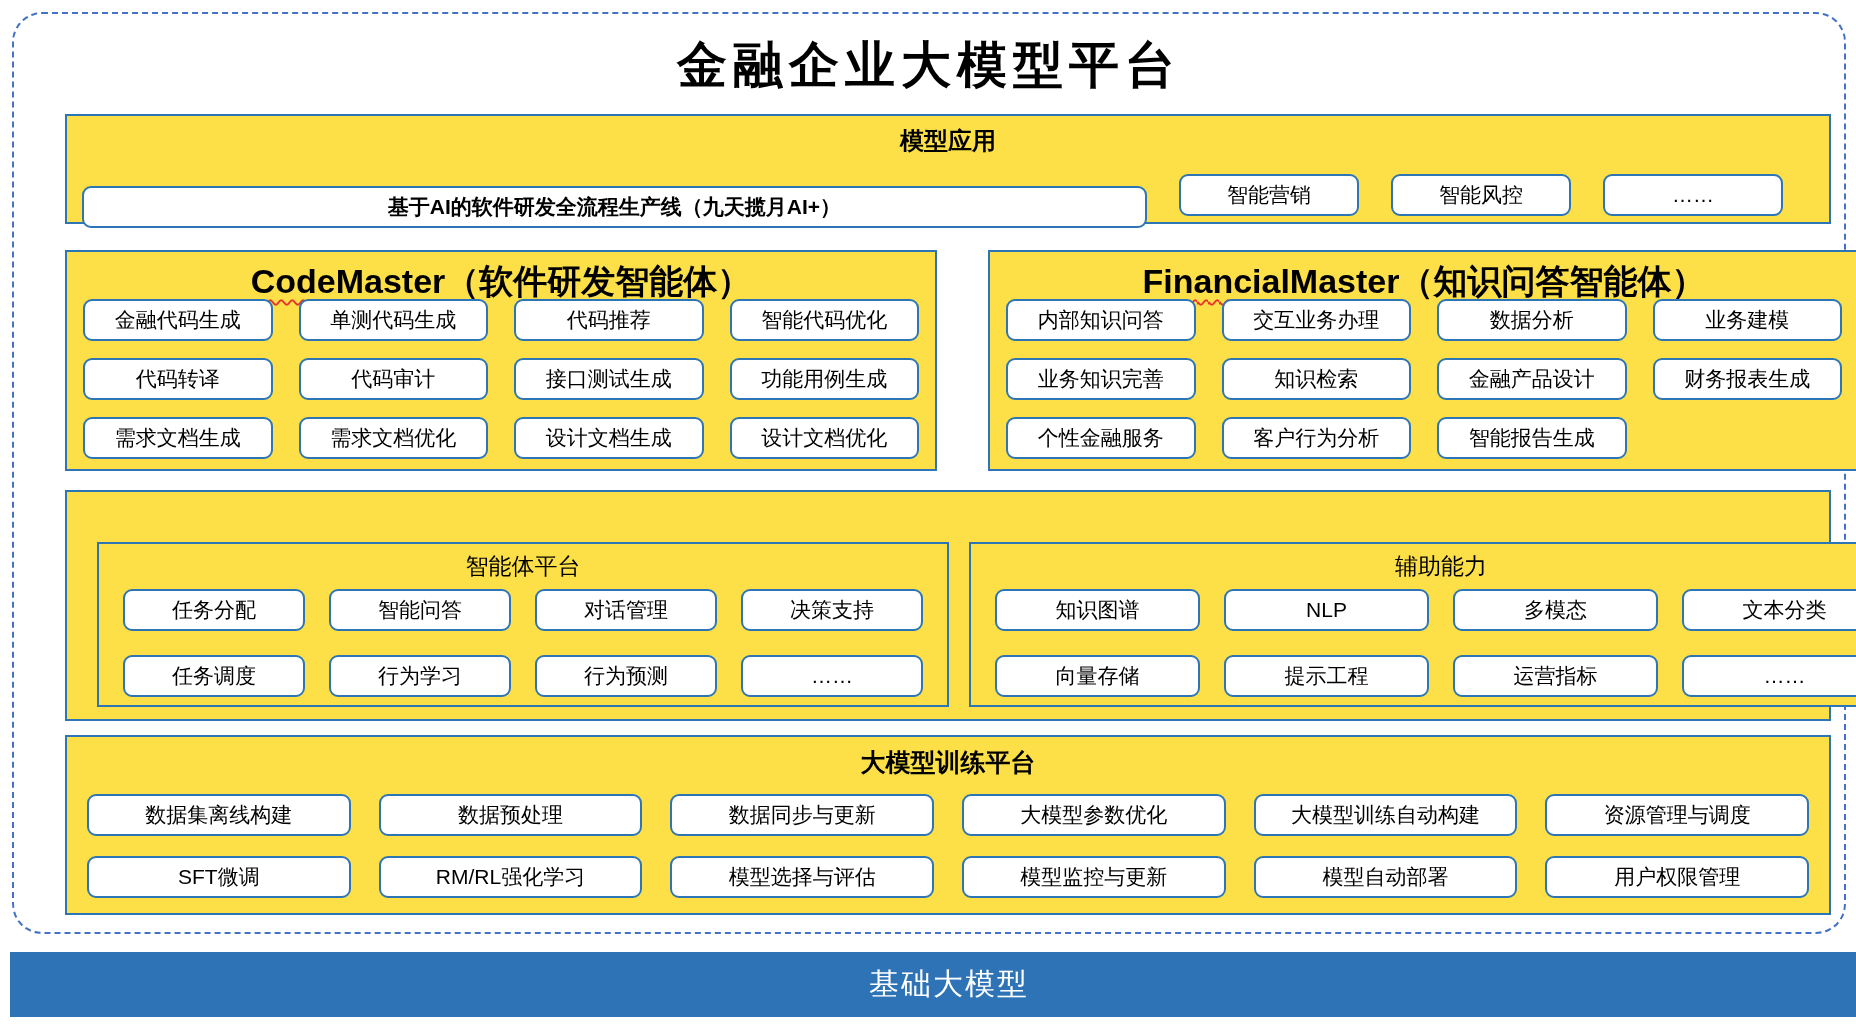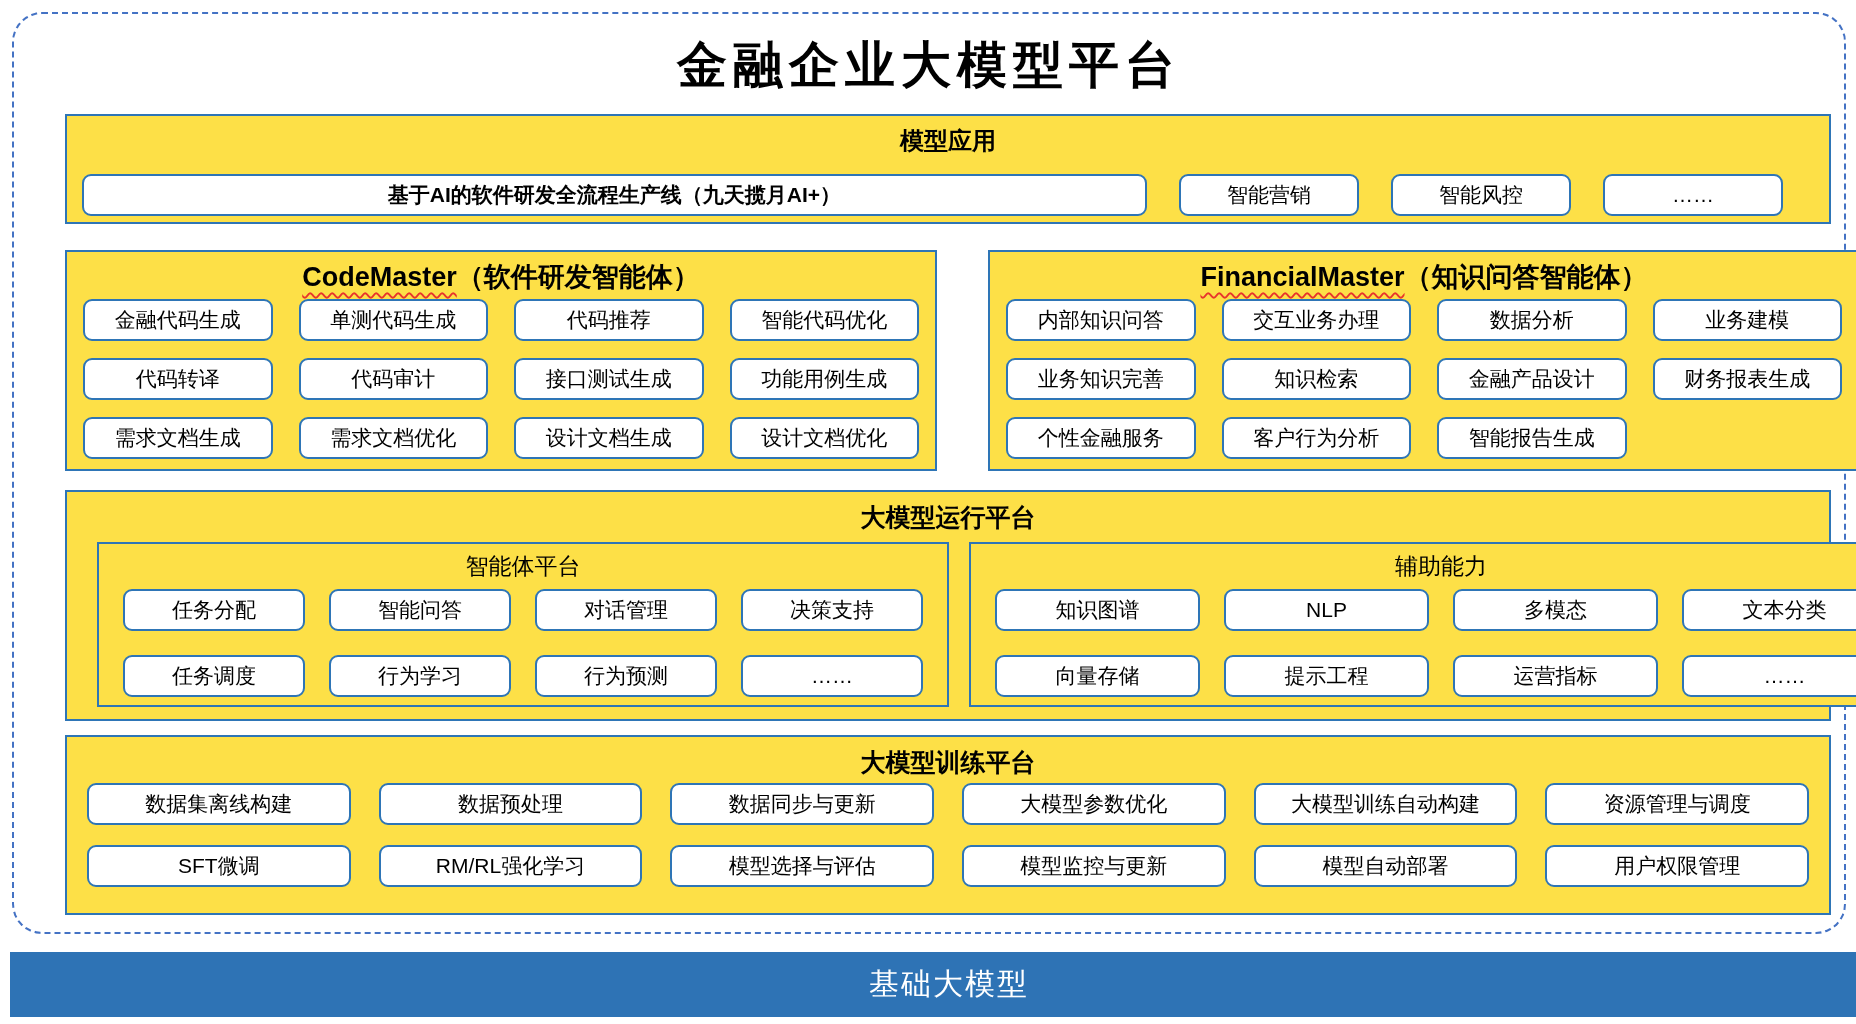--- a/index.html
+++ b/index.html
@@ -15,55 +15,55 @@
     position:absolute;left:0;top:18px;width:100%;text-align:center;
     font-family:"DejaVu Serif","Liberation Serif",serif;
     font-size:50px;font-weight:700;letter-spacing:6px;margin:0;
   }
   .panel{
     position:absolute;border:2px solid #2E75B6;background:#fde047;box-sizing:border-box;
   }
   .sec-title{
     text-align:center;font-weight:700;font-size:24px;padding-top:9px;
   }
-  .sec-title.master{font-size:27px;padding-top:7px;}
+  .sec-title.master{font-size:34px;padding-top:7px;}
   .sub-title{
     text-align:center;font-weight:400;font-size:23px;padding-top:7px;
   }
   .squiggle{
     text-decoration-line:underline;text-decoration-style:wavy;
     text-decoration-color:#E8352B;text-decoration-thickness:2px;
     text-underline-offset:6px;
   }
   .box{
     box-sizing:border-box;height:42px;border:2px solid #2E75B6;border-radius:9px;
     background:#fff;display:flex;align-items:center;justify-content:center;
     font-size:21px;white-space:nowrap;
   }
-  .box.bold{font-weight:700;}
+  .box.bold{font-weight:700;margin-top:12px;}
   
   .sec1-row{
     position:absolute;left:0;top:58px;width:100%;box-sizing:border-box;
     display:flex;gap:32px;padding:0 46px 0 15px;
   }
   .sec1-row .big{flex:1 1 auto;}
   .sec1-row .small{flex:0 0 180px;}
   
   .grid4{
     position:absolute;left:0;top:47px;width:100%;box-sizing:border-box;
     display:grid;grid-template-columns:repeat(4,1fr);
     column-gap:26px;row-gap:17px;padding:0 16px;text-align:right;
   }
   .grid4-loose{
     position:absolute;left:0;top:45px;width:100%;box-sizing:border-box;
     display:grid;grid-template-columns:repeat(4,1fr);
     column-gap:40px;row-gap:17px;padding:0 24px;gap:24px;
   }
   .grid6{
-    position:absolute;left:0;top:46px;width:100%;box-sizing:border-box;
+    position:absolute;left:0;top:57px;width:100%;box-sizing:border-box;
     display:grid;grid-template-columns:repeat(6,1fr);
     column-gap:28px;row-gap:20px;padding:0 20px;
   }
   .base-bar{
     position:absolute;left:10px;top:952px;width:1836px;height:65px;
     background:#2E73B5;display:flex;align-items:center;justify-content:center;
     color:#fff;font-size:30px;font-weight:500;letter-spacing:2px;padding-left:21px;
   }
 </style>
 </head>
@@ -118,21 +118,20 @@
         <div class="box">知识检索</div>
         <div class="box">金融产品设计</div>
         <div class="box">财务报表生成</div>
         <div class="box">个性金融服务</div>
         <div class="box">客户行为分析</div>
         <div class="box">智能报告生成</div>
       </div>
     </section>
 
     <section class="panel" style="left:51px;top:476px;width:1766px;height:231px;">
-      <div class="sec-title" style="font-size:25px;">大模型运行平台</div>
 
       <div class="panel" style="left:30px;top:50px;width:852px;height:165px;">
         <div class="sub-title">智能体平台</div>
         <div class="grid4-loose">
           <div class="box">任务分配</div>
           <div class="box">智能问答</div>
           <div class="box">对话管理</div>
           <div class="box">决策支持</div>
           <div class="box">任务调度</div>
           <div class="box">行为学习</div>

